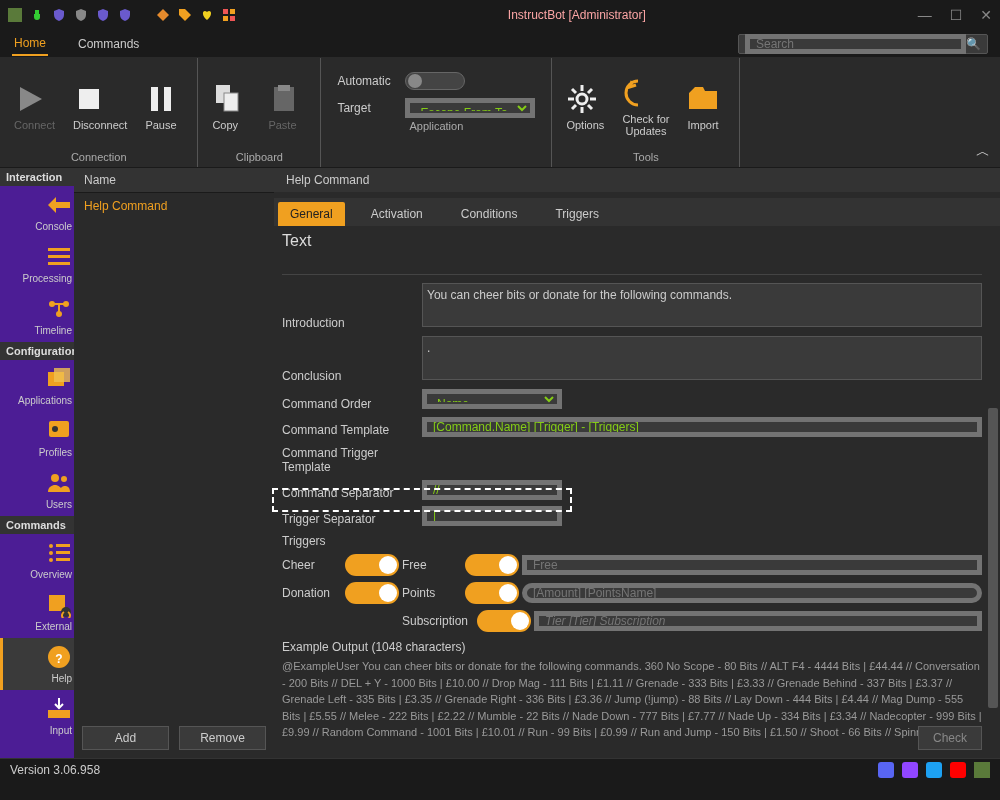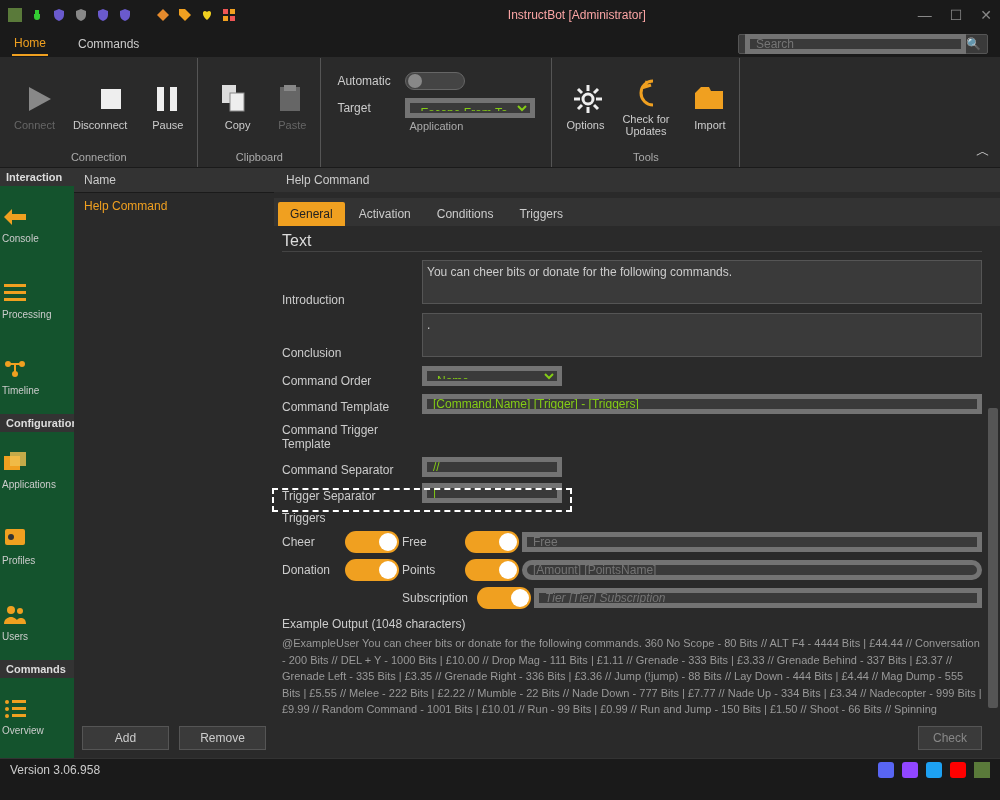--- a/index.html
+++ b/index.html
@@ -11,52 +11,52 @@
 .win-controls{display:flex;gap:18px;color:#888}
 .win-controls span{cursor:pointer;font-size:14px}
 .menubar{height:28px;background:#1a1a1a;display:flex;align-items:center;padding:0 12px;gap:28px;border-bottom:1px solid #2a2a2a}
 .menubar .tab{color:#ccc;cursor:pointer;padding:4px 2px}
 .menubar .tab.active{color:#f0a020;border-bottom:2px solid #f0a020}
 .search-wrap{margin-left:auto;display:flex;align-items:center;background:#3a3a3a;border:1px solid #555;border-radius:2px;width:250px;height:20px;padding:0 6px}
 .search-wrap input{flex:1;background:transparent;border:none;color:#ccc;outline:none}
 .ribbon{height:110px;background:#2a2a2a;display:flex;position:relative;border-bottom:1px solid #1a1a1a}
 .ribbon-group{display:flex;flex-direction:column;align-items:center;padding:6px 8px 4px;border-right:1px solid #555}
 .ribbon-group-items{display:flex;gap:6px;flex:1;align-items:center}
-.ribbon-btn{display:flex;flex-direction:column;align-items:flex-end;gap:4px;padding:4px 6px;cursor:pointer;min-width:50px}
+.ribbon-btn{display:flex;flex-direction:column;align-items:flex-start;gap:4px;padding:4px 6px;cursor:pointer;min-width:50px}
 .ribbon-btn .lbl{color:#ccc;font-size:11px;text-align:center}
 .ribbon-btn.disabled .lbl{color:#666}
 .ribbon-group-label{color:#aaa;font-size:11px;margin-top:2px}
 .big-icon{width:32px;height:32px}
 .ribbon .form-rows{display:flex;flex-direction:column;gap:8px;padding:8px 8px 0;justify-content:center}
 .ribbon .form-row{display:flex;align-items:center;gap:8px}
 .ribbon .form-row label{color:#ccc;width:60px}
 .toggle-pill{width:60px;height:18px;background:#444;border-radius:10px;position:relative;cursor:pointer;border:1px solid #666}
 .toggle-pill::after{content:"";position:absolute;left:2px;top:1px;width:14px;height:14px;background:#888;border-radius:50%}
 select,input[type=text]{background:#3a3a3a;border:5px solid #737373;color:#84cc16;padding:2px 6px;height:20px}
 .ribbon-collapse{position:absolute;right:10px;bottom:6px;color:#ccc;cursor:pointer;font-size:14px}
 .main{display:flex;height:590px}
-.sidenav{width:74px;background:#14532d;overflow-y:auto}
+.sidenav{width:74px;background:#4c1d95;overflow-y:auto}
 .side-header{background:#333;color:#ddd;font-weight:bold;padding:3px 6px;font-size:11px}
-.side-item{display:flex;flex-direction:column;align-items:flex-start;padding:18px 2px;cursor:pointer;gap:3px}
+.side-item{display:flex;flex-direction:column;align-items:flex-end;padding:6px 2px;cursor:pointer;gap:3px}
 .side-item.active{background:#3a3a3a;border-left:3px solid #f0a020}
 .side-item .lbl{font-size:10px;color:#ccc;text-align:center}
 .side-icon{width:26px;height:26px}
 .list-pane{width:200px;background:#2a2a2a;display:flex;flex-direction:column}
 .list-header{background:#333;padding:5px 10px;color:#ccc;border-bottom:1px solid #1a1a1a}
 .list-body{flex:1;overflow:auto}
 .list-row{padding:6px 10px;color:#f0a020;cursor:pointer}
 .list-buttons{display:flex;gap:10px;padding:8px;justify-content:space-between}
 .list-buttons button{flex:1;background:#3a3a3a;border:1px solid #555;color:#ccc;padding:4px;cursor:pointer}
 .detail{flex:1;background:#2a2a2a;display:flex;flex-direction:column;position:relative}
 .detail-header{background:#333;padding:5px 12px;color:#ccc}
-.detail-tabs{display:flex;background:#333;padding:4px 4px 0;gap:2px;margin-top:6px}
+.detail-tabs{display:flex;background:#333;padding:4px 4px 0;gap:14px;margin-top:6px}
 .dtab{padding:5px 12px;color:#ccc;cursor:pointer;background:#444;border-radius:2px 2px 0 0}
 .dtab.active{background:#f0a020;color:#222}
 .detail-body{flex:1;overflow-y:auto;padding:0 18px 12px 8px;position:relative}
-.section-title{font-size:16px;color:#ddd;padding:6px 0 1px;border-bottom:1px solid #444;margin-bottom:8px}
+.section-title{font-size:16px;color:#ddd;padding:6px 0 24px;border-bottom:1px solid #444;margin-bottom:8px}
 .field-row{display:flex;align-items:flex-end;margin-bottom:6px}
 .field-row label{width:140px;color:#ccc;padding-top:3px;font-size:12px}
 .field-row .control{flex:1}
 .ta{width:100%;height:44px;background:#3a3a3a;border:1px solid #555;color:#ccc;padding:4px;resize:none}
 .inp{width:100%;max-width:560px}
 .inp140{width:140px}
 .sel{width:140px}
 .trig-row{display:flex;align-items:center;gap:3px;margin-bottom:6px}
 .trig-row .tl{width:60px;color:#ccc}
 .toggle-on{width:54px;height:22px;background:#f0a020;border-radius:12px;position:relative;cursor:pointer}

